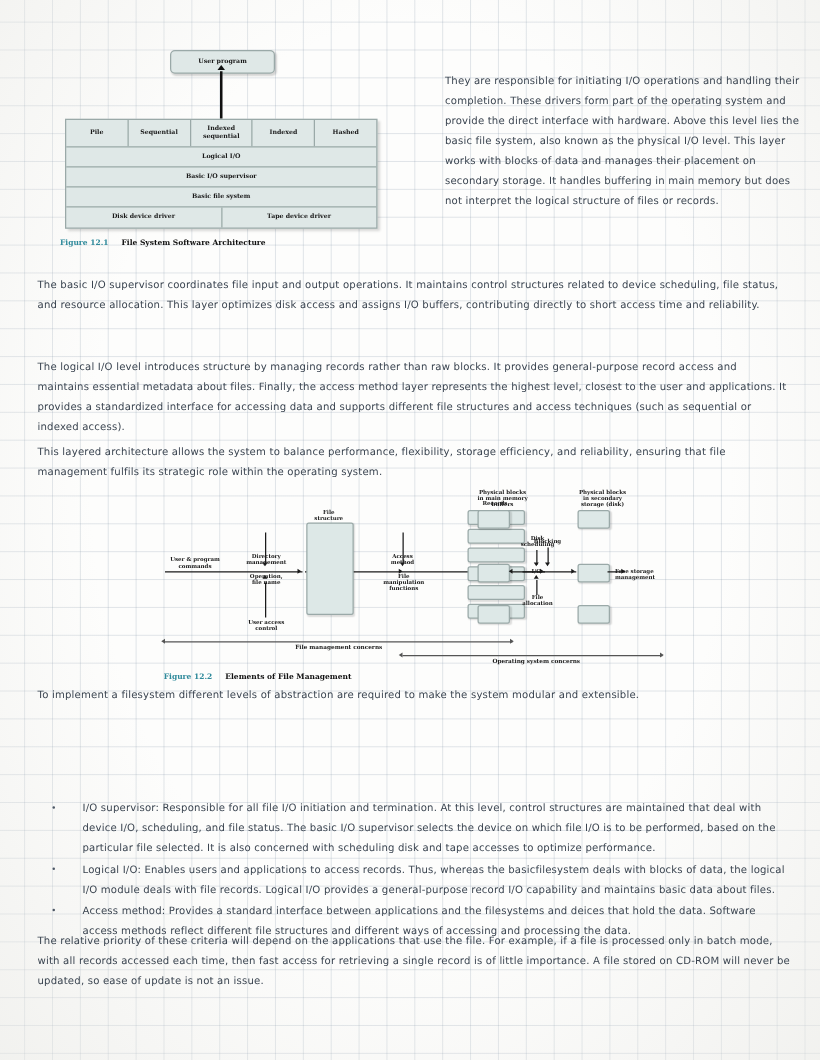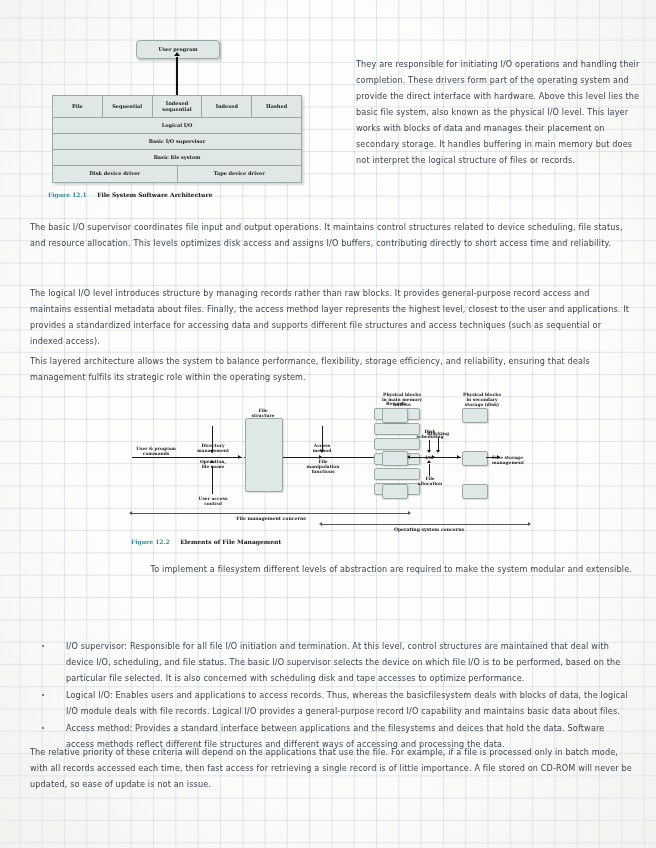--- a/index.html
+++ b/index.html
@@ -161,21 +161,21 @@
 
   
   .bodypara {
     position: absolute;
     left: 30px;
     width: 602px;
   }
   #para-basic  { top: 219px; }
   #para-logical{ top: 285px; }
   #para-layered{ top: 353px; }
-  #para-impl   { top: 561px; text-align: right; }
+  #para-impl   { top: 547px; }
   #para-final  { top: 744px; }
 
   
   #bullets {
     position: absolute;
     left: 36px;
     top: 594px;
     width: 596px;
     margin-top: 44px;
   }
@@ -333,23 +333,23 @@
   </div>
 
   <div id="fig1-caption" class="figcaption">
     <span class="fignum">Figure 12.1</span>
     &nbsp;&nbsp;&nbsp;
     <span>File System Software Architecture</span>
   </div>
 
   <div id="intro-para" class="hw">They are responsible for initiating I/O operations and handling their completion. These drivers form part of the operating system and provide the direct interface with hardware. Above this level lies the basic file system, also known as the physical I/O level. This layer works with blocks of data and manages their placement on secondary storage. It handles buffering in main memory but does not interpret the logical structure of files or records.</div>
 
-  <div id="para-basic" class="hw bodypara">The basic I/O supervisor coordinates file input and output operations. It maintains control structures related to device scheduling, file status, and resource allocation. This levels optimizes disk access and assigns I/O buffers, contributing directly to short access time and reliability.</div>
+  <div id="para-basic" class="hw bodypara">The basic I/O supervisor coordinates file input and output operations. It maintains control structures related to device scheduling, file status, and resource allocation. This layer optimizes disk access and assigns I/O buffers, contributing directly to short access time and reliability.</div>
   <div id="para-logical" class="hw bodypara">The logical I/O level introduces structure by managing records rather than raw blocks. It provides general-purpose record access and maintains essential metadata about files. Finally, the access method layer represents the highest level, closest to the user and applications. It provides a standardized interface for accessing data and supports different file structures and access techniques (such as sequential or indexed access).</div>
-  <div id="para-layered" class="hw bodypara">This layered architecture allows the system to balance performance, flexibility, storage efficiency, and reliability, ensuring that deals management fulfils its strategic role within the operating system.</div>
+  <div id="para-layered" class="hw bodypara">This layered architecture allows the system to balance performance, flexibility, storage efficiency, and reliability, ensuring that file management fulfils its strategic role within the operating system.</div>
 
   <div id="fig2">
 
     <div class="f2line-h" style="left:6px; top:61px; width:110px;"></div>
     <div class="f2ahead-r" style="left:112px; top:58.6px;"></div>
 
     <div class="f2line-h" style="left:118px; top:61px; width:80px;"></div>
     <div class="f2ahead-r" style="left:193px; top:58.6px;"></div>
 
     <div class="f2line-h" style="left:198px; top:61px; width:73px;"></div>

